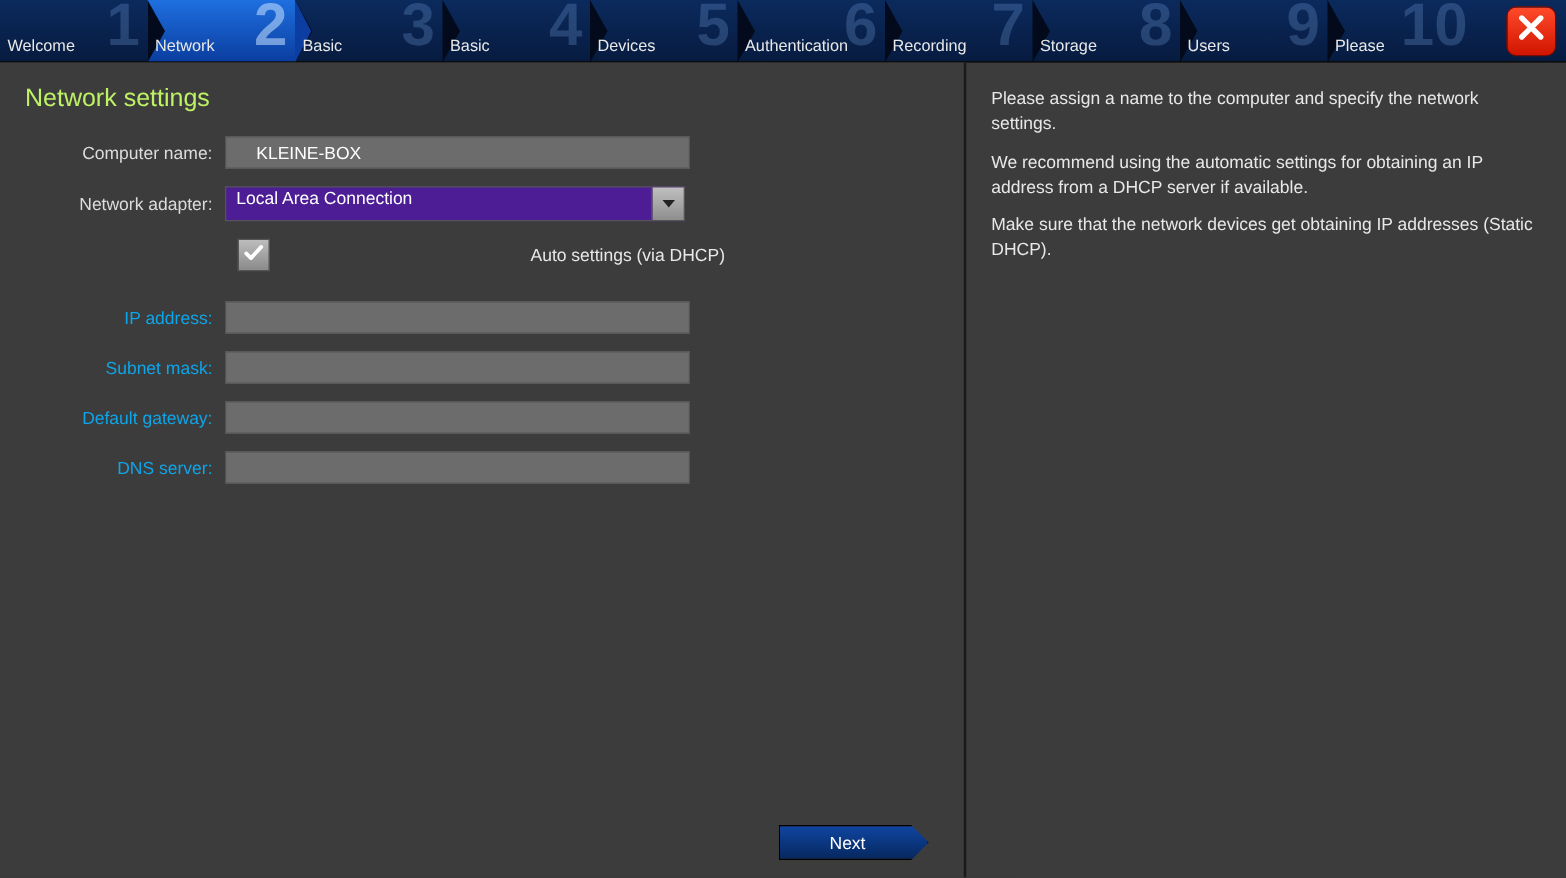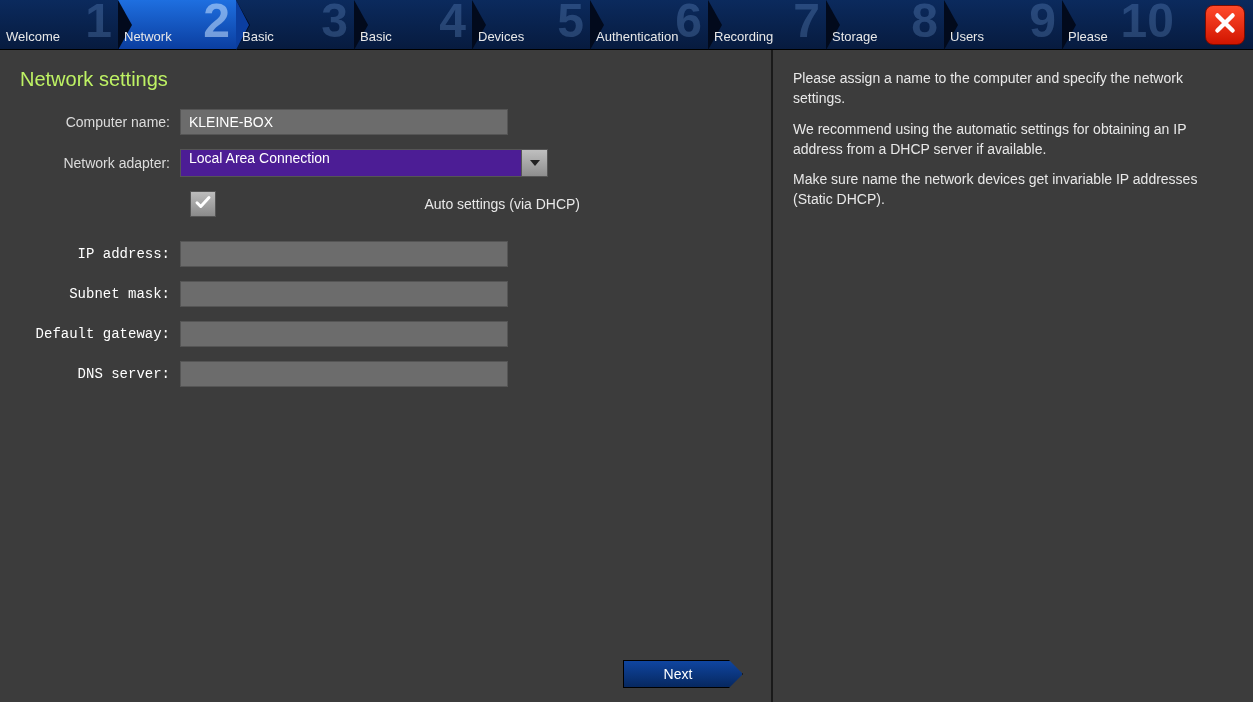--- a/index.html
+++ b/index.html
@@ -46,26 +46,26 @@
   
   .body { flex: 1; display: flex; min-height: 0; }
   .main { flex: 1; position: relative; background: #3c3c3c; border-right: 2px solid #1a1a1a; padding: 18px 20px 0 20px; }
   .side { width: 480px; background: #3c3c3c; padding: 18px 20px; font-size: 14px; line-height: 1.45; }
 
   .page-title { font-size: 20px; font-weight: 400; color: #bef264; margin-bottom: 18px; }
 
   .form { width: 560px; }
   .row { display: flex; align-items: center; margin-bottom: 14px; }
   .row .lbl { width: 160px; text-align: right; padding-right: 10px; color: #dcdcdc; font-size: 14px; }
-  .row.dim .lbl { color: #ffffff; font-family: Liberation Mono, monospace; }
+  .row.dim .lbl { color: #0ea5e9; }
   .row .ctrl { flex: 1; }
 
   input.txt {
-    width: 328px; height: 26px; background: #6c6c6c; border: 1px solid #555;
-    color: #fff; padding: 0 8px; font-size: 14px; outline: none;
+    width: 372px; height: 26px; background: #6c6c6c; border: 1px solid #555;
+    color: #fff; padding: 0 24px; font-size: 14px; outline: none;
   }
   input.txt:disabled { background: #6c6c6c; color: #bdbdbd; }
 
   .select {
     position: relative; width: 368px; height: 28px; background: #4c1d95; border: 1px solid #555;
     display: flex; align-items: flex-start; padding-left: 8px; font-size: 14px; color: #fff; cursor: pointer;
   }
   .select .caret {
     position: absolute; right: 0; top: 0; width: 26px; height: 26px;
     background: linear-gradient(#bfbfbf, #8e8e8e); border-left: 1px solid #555;
@@ -222,17 +222,17 @@
       </div>
 
       <div class="next-btn">
         <span>Next</span>
       </div>
     </div>
 
     <div class="side">
       <p>Please assign a name to the computer and specify the network settings.</p>
       <p>We recommend using the automatic settings for obtaining an IP address from a DHCP server if available.</p>
-      <p>Make sure name the network devices get invariable IP addresses (Static DHCP).</p>
+      <p>Make sure that the network devices get obtaining IP addresses (Static DHCP).</p>
     </div>
   </div>
 
 </div>
 
 </body></html>

